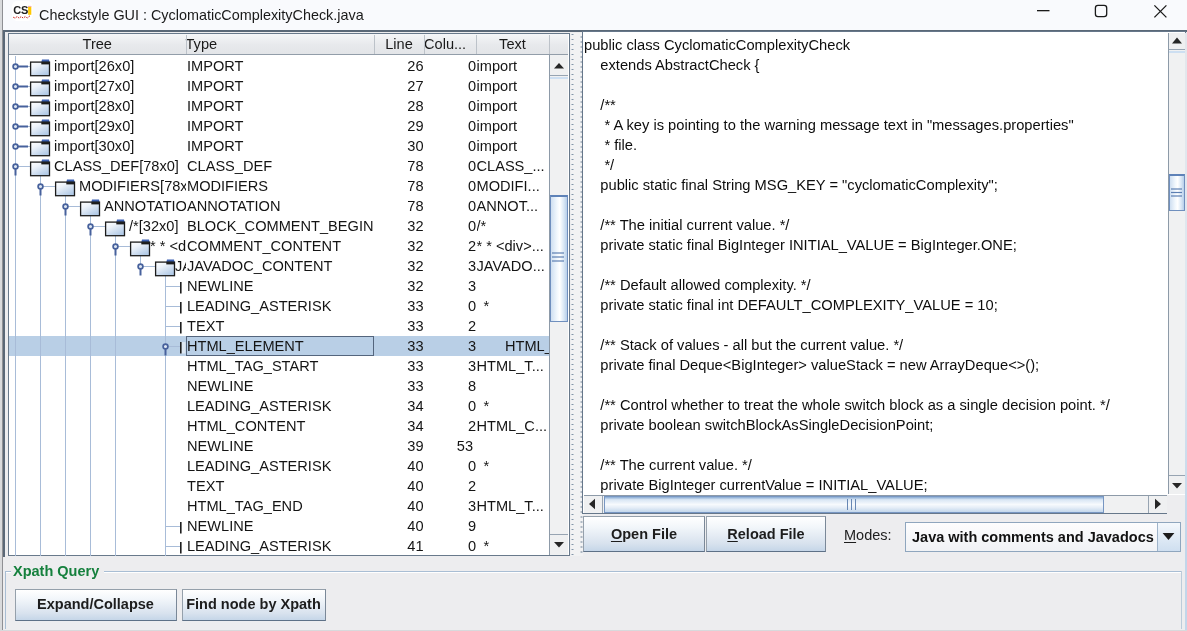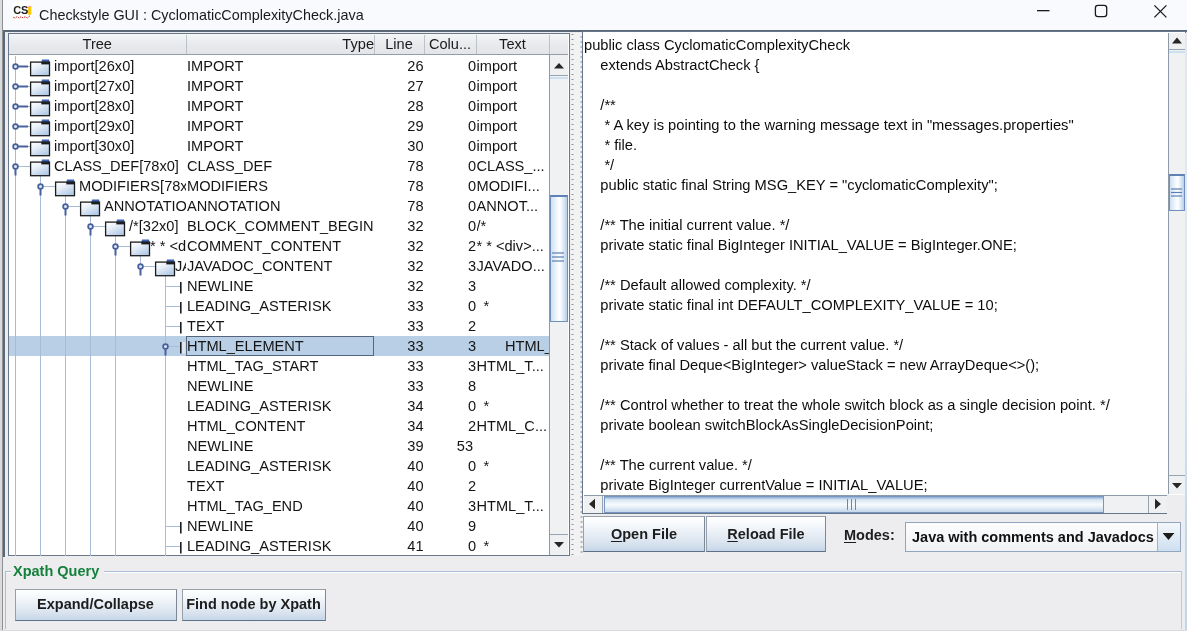--- a/index.html
+++ b/index.html
@@ -28,23 +28,23 @@
   <rect x="65.4" y="5.4" width="11.3" height="11.3" rx="2.6" fill="none" stroke="#1a1a1a" stroke-width="1.3"></rect>
   <path d="M124.4 5.4 L136.4 17.4 M136.4 5.4 L124.4 17.4" stroke="#1a1a1a" stroke-width="1.3" fill="none"></path>
 </svg>
 
 <div class="abs" style="left:0;top:30px;width:1187px;height:2.2px;background:#5a6877"></div>
 
 <div class="abs" style="left:8px;top:32.5px;width:561.5px;height:523.5px;border:1px solid #68798b;background:#ffffff"></div>
 
 <div class="abs" style="left:9px;top:33.5px;width:559px;height:21.5px;background:linear-gradient(180deg,#f5f6f8 0%,#e7e9ec 55%,#e3e5e8 100%);border-bottom:1.5px solid #929da9"></div>
 <div class="abs hdr" style="left:9px;top:33.5px;width:176.5px;height:20px;line-height:21px;text-align:center;font-size:14.6px;color:#1a1a1a">Tree</div>
-<div class="abs hdr" style="left:185.5px;top:33.5px;width:188.5px;height:20px;line-height:21px;text-align:right;font-size:14.6px;color:#1a1a1a">Type</div>
+<div class="abs hdr" style="left:185.5px;top:33.5px;width:188.5px;height:20px;line-height:21px;text-align:left;font-size:14.6px;color:#1a1a1a">Type</div>
 <div class="abs hdr" style="left:374px;top:33.5px;width:50px;height:20px;line-height:21px;text-align:center;font-size:14.6px;color:#1a1a1a">Line</div>
-<div class="abs hdr" style="left:424px;top:33.5px;width:52px;height:20px;line-height:21px;text-align:center;font-size:14.6px;color:#1a1a1a">Colu...</div>
+<div class="abs hdr" style="left:424px;top:33.5px;width:52px;height:20px;line-height:21px;font-size:14.6px;color:#1a1a1a">Colu...</div>
 <div class="abs hdr" style="left:476px;top:33.5px;width:73px;height:20px;line-height:21px;text-align:center;font-size:14.6px;color:#1a1a1a">Text</div>
 <div class="abs" style="left:185.5px;top:34.5px;width:1px;height:19px;background:#bcc2c9"></div>
 <div class="abs" style="left:373.5px;top:34.5px;width:1px;height:19px;background:#bcc2c9"></div>
 <div class="abs" style="left:423.5px;top:34.5px;width:1px;height:19px;background:#bcc2c9"></div>
 <div class="abs" style="left:475.5px;top:34.5px;width:1px;height:19px;background:#bcc2c9"></div>
 <div class="abs" style="left:548.5px;top:34.5px;width:1px;height:19px;background:#bcc2c9"></div>
 
 <div class="cell treecell" style="left:9px;top:56px;width:176.5px">
     <span style="position:absolute;left:45px">import[26x0]</span>
   </div>
@@ -343,21 +343,21 @@
     </g>
   </svg>
 <div class="abs" style="left:1148px;top:496px;width:18.5px;height:17px;background:#eff0f1;border-left:1px solid #97a4b2"></div>
 <svg class="abs" style="left:1148px;top:496px" width="18" height="17">
     <polygon points="7,2.8 7,13.2 13,8" fill="#262626"></polygon>
   </svg>
 <div class="abs" style="left:1167px;top:495px;width:18px;height:19px;background:#ededef"></div>
 
 <div class="btn" style="left:583px;top:516px;width:122px;height:36px;line-height:34px"><span class="u">O</span>pen File</div>
 <div class="btn" style="left:706px;top:516px;width:120px;height:36px;line-height:34px"><span class="u">R</span>eload File</div>
-<div class="abs" style="left:844px;top:525px;height:20px;line-height:20px;font-size:14.5px;font-weight:bold;color:#1d1d1d"><span class="u">M</span>odes:</div>
+<div class="abs" style="left:844px;top:525px;height:20px;line-height:20px;font-size:14.5px;font-weight:normal;color:#1d1d1d"><span class="u">M</span>odes:</div>
 <div class="abs" style="left:905px;top:521.5px;width:276px;height:30px;border:1px solid #8fa6be;background:linear-gradient(180deg,#fdfdfe 0%,#f0f2f5 100%)"></div>
 <div class="abs" style="left:912px;top:526.5px;height:20px;line-height:20px;font-size:14.5px;font-weight:bold;color:#121212">Java with comments and Javadocs</div>
 <div class="abs" style="left:1156.5px;top:522.5px;width:23.5px;height:28px;border-left:1px solid #9fb4ca;background:linear-gradient(180deg,#f4f8fc 0%,#e2ecf6 45%,#cfdff0 100%)"></div>
 <svg class="abs" style="left:1158px;top:531px" width="21" height="12">
     <polygon points="4.6,2 16.4,2 10.5,9" fill="#1c1c1c"></polygon>
   </svg>
 
 <div class="abs" style="left:5px;top:571px;width:6px;height:2px;background:linear-gradient(180deg,#a9bed4 50%,#ffffff 50%)"></div>
 <div class="abs" style="left:5px;top:571px;width:1px;height:58px;background:#a9bed4"></div>
 <div class="abs" style="left:1181px;top:571px;width:1px;height:58px;background:#bccbd9"></div>

